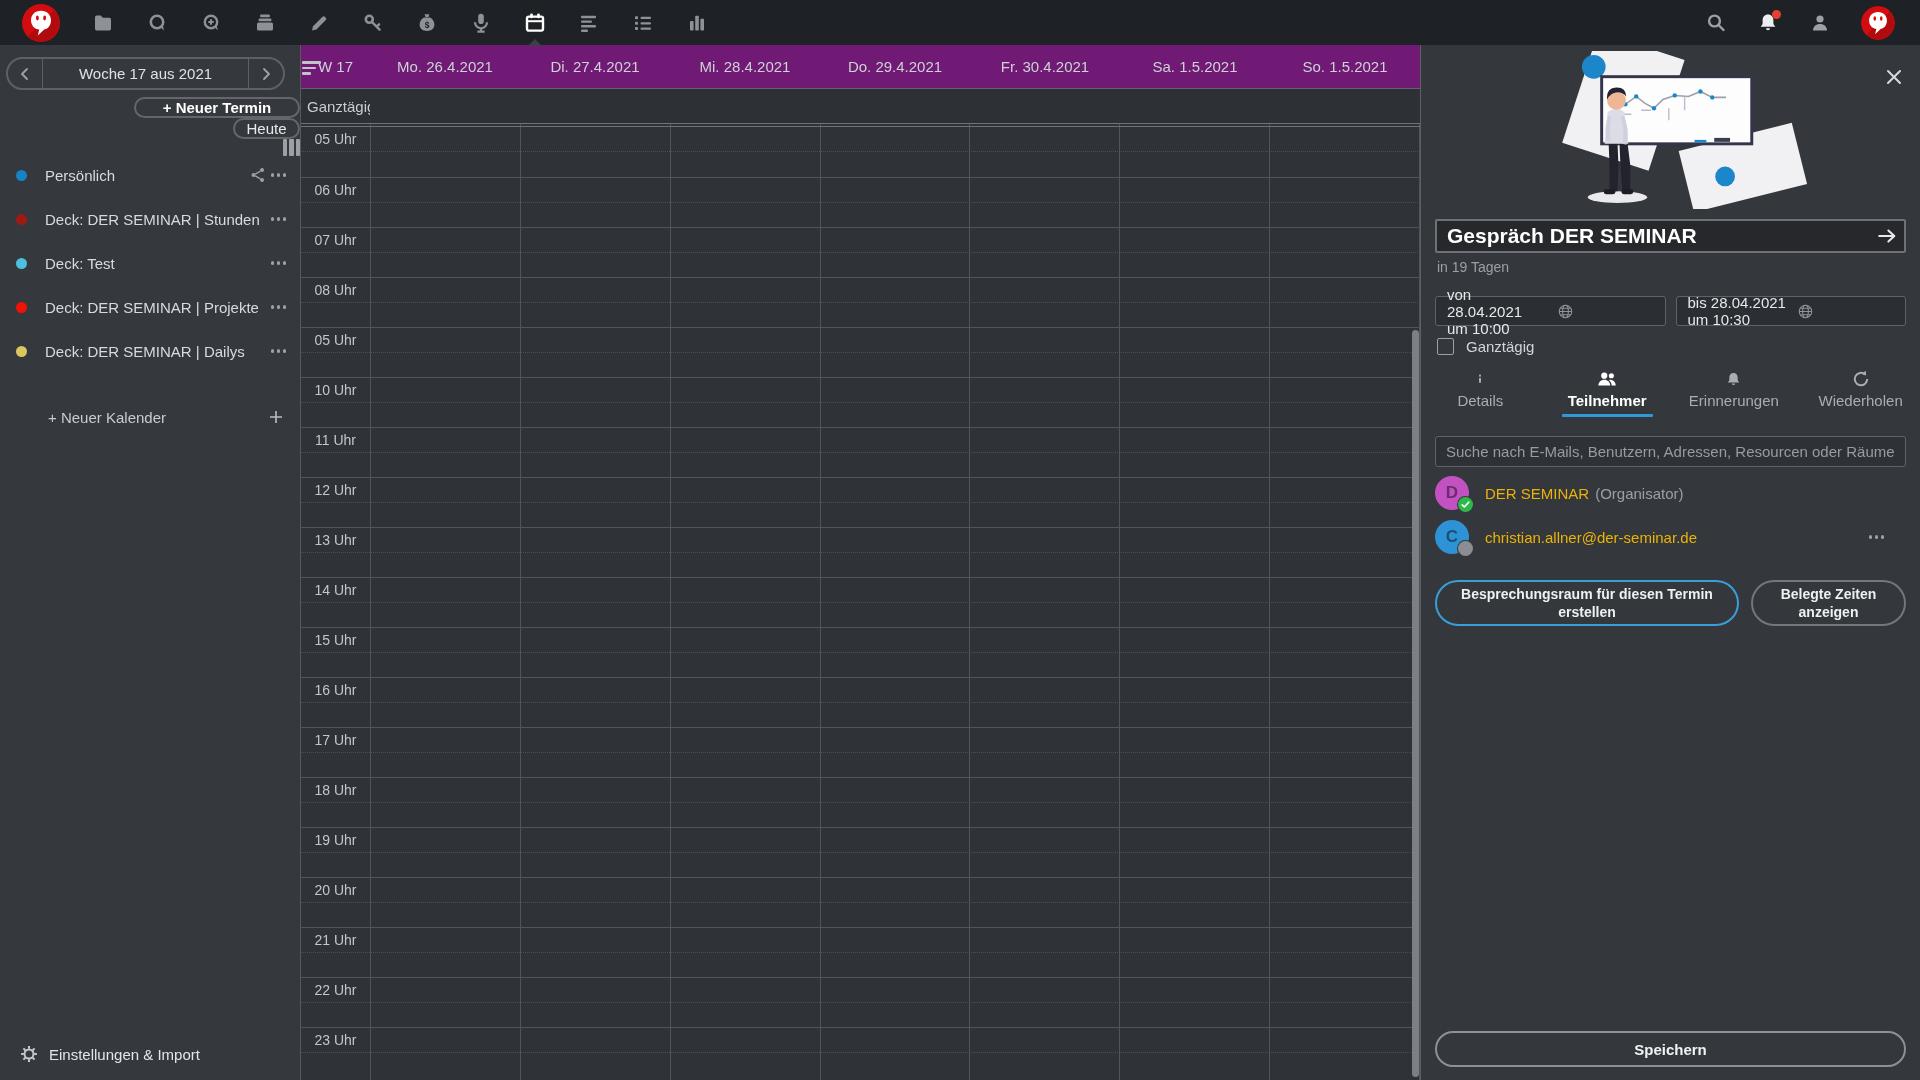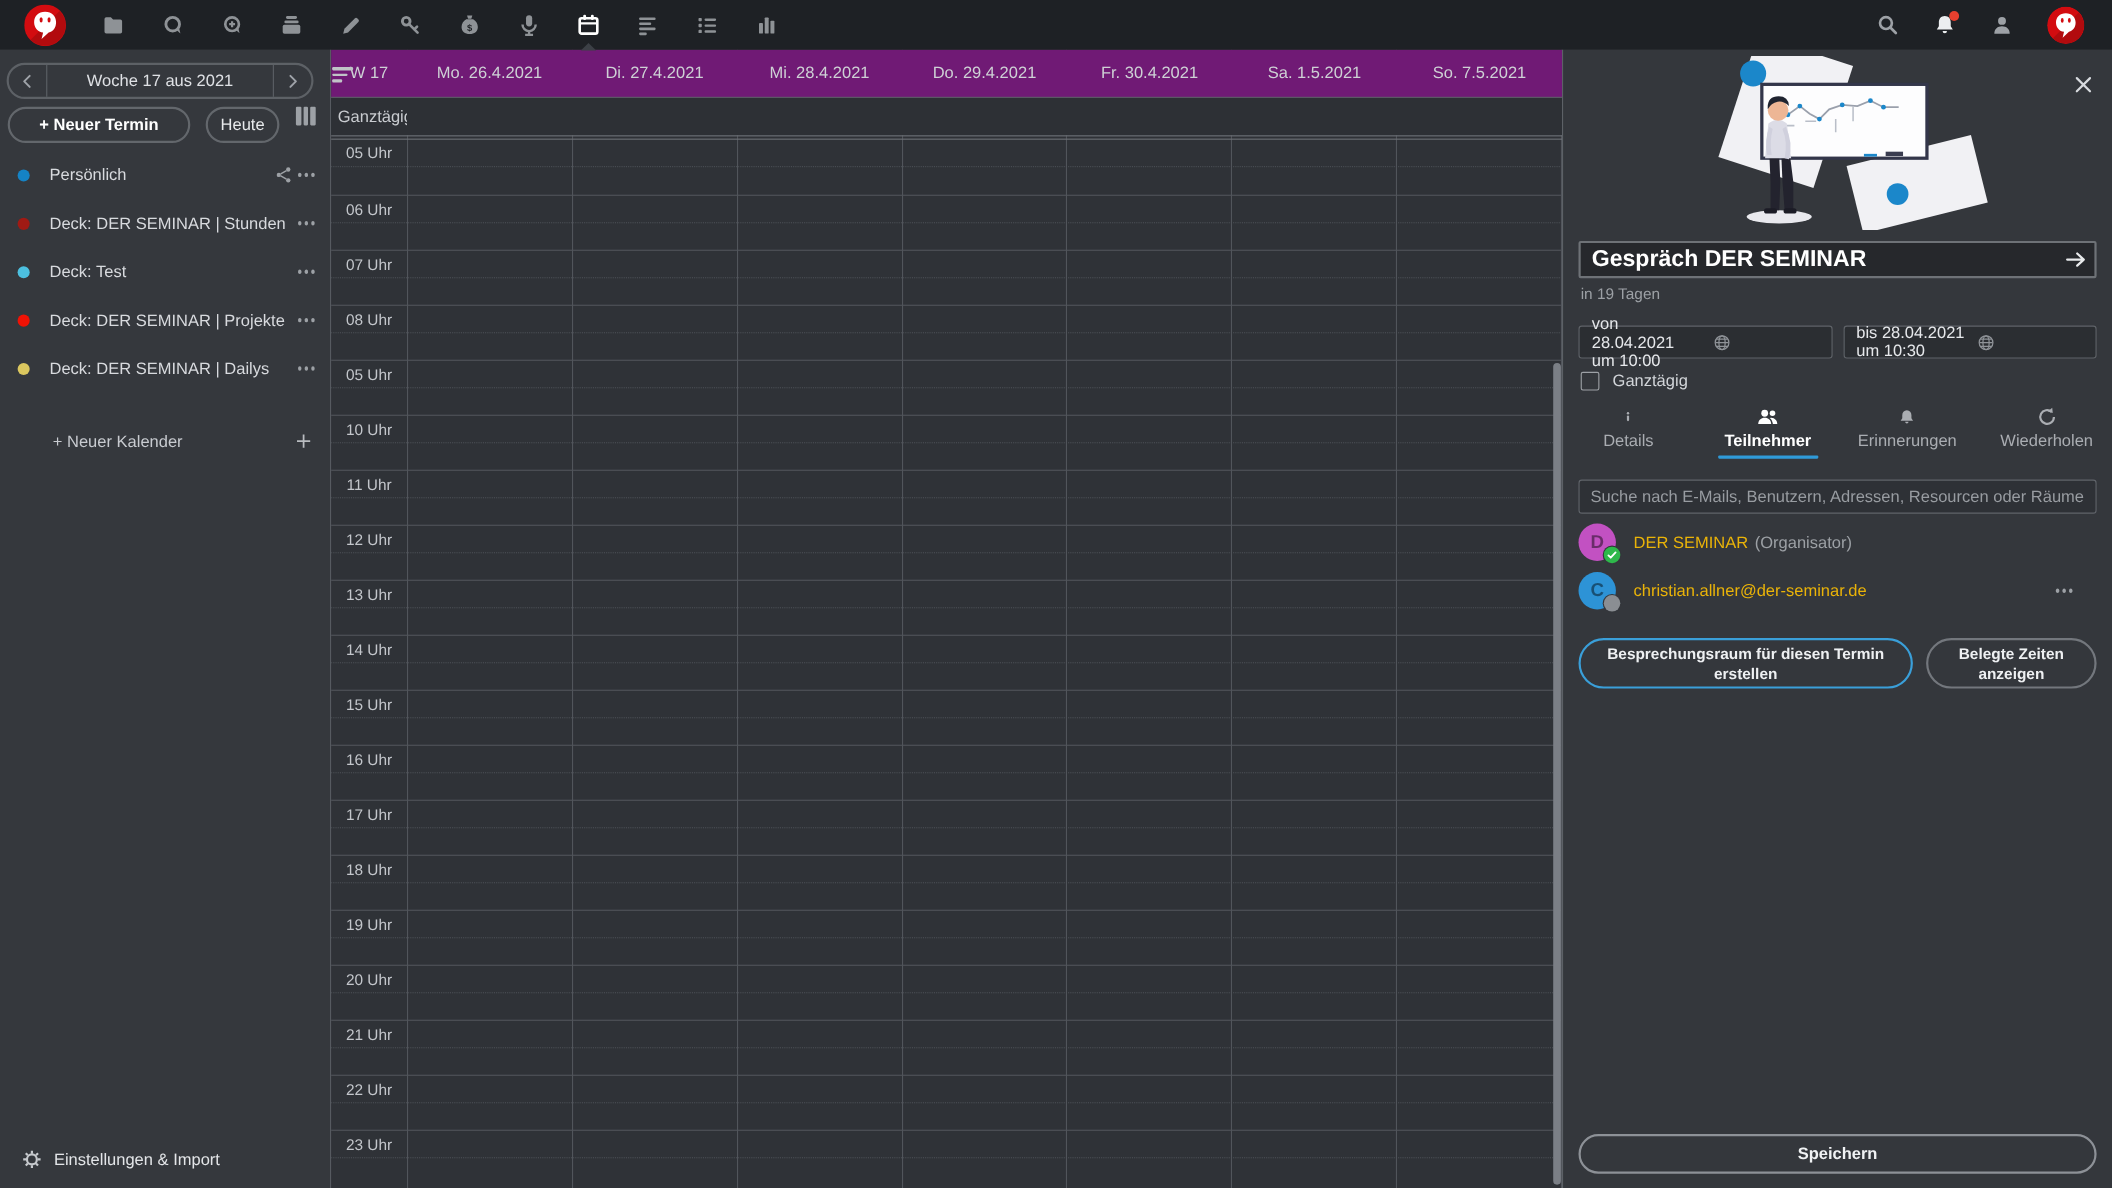--- a/index.html
+++ b/index.html
@@ -26,21 +26,21 @@
 
   
   .sidebar { position:absolute; left:0; top:45px; width:300px; bottom:0; background:#35383d;
     padding-top:12px; z-index:10; }
   .weeknav { margin:0 15px 7px 6px; height:33px; border:2px solid #5d6166; border-radius:17px;
     display:flex; align-items:stretch; color:#dfe1e5; }
   .weeknav .chev { width:34px; display:flex; align-items:center; justify-content:center;
     color:#9ea2a8; cursor:pointer; }
   .weeknav .wk-label { flex:1; display:flex; align-items:center; justify-content:center;
     font-size:15px; border-left:1px solid #5d6166; border-right:1px solid #5d6166; }
-  .actions { display:flex; align-items:flex-start; margin:0 0 7px 7px; height:33px; }
+  .actions { display:flex; align-items:flex-end; margin:0 0 23px 7px; height:33px;flex-direction:column; }
   .pill { height:33px; border:2px solid #63676c; border-radius:17px; background:transparent;
     color:#e8eaec; font-size:15px; display:flex; align-items:center; justify-content:center;
     cursor:pointer; font-family:inherit; }
   .btn-newevent { width:166px; font-weight:bold; color:#fff; }
   .btn-today { width:67px; margin-left:14px; }
   .viewcols { margin-left:15px; display:flex; gap:2px; cursor:pointer; }
   .viewcols i { width:4.5px; height:17px; background:#9da1a6; border-radius:1px; }
   .callist { margin-top:0; }
   .calrow { height:44px; display:flex; align-items:center; padding-left:16px; cursor:pointer; }
   .caldot { width:11px; height:11px; border-radius:50%; margin-right:18px; flex:0 0 auto; }
@@ -381,21 +381,21 @@
         </span>
       <span>W 17</span>
     </div>
     <div class="dayrow" id="dayHeads">
         <div class="daycell">Mo. 26.4.2021</div>
         <div class="daycell">Di. 27.4.2021</div>
         <div class="daycell">Mi. 28.4.2021</div>
         <div class="daycell">Do. 29.4.2021</div>
         <div class="daycell">Fr. 30.4.2021</div>
         <div class="daycell">Sa. 1.5.2021</div>
-        <div class="daycell">So. 7.5.2021</div>
+        <div class="daycell">So. 1.5.2021</div>
       </div>
   </div>
   <div class="allday">
     <div class="allday-label">Ganztägig</div>
     <div class="dayrow" id="alldayCells">
         <div class="daycell"></div>
         <div class="daycell"></div>
         <div class="daycell"></div>
         <div class="daycell"></div>
         <div class="daycell"></div>

